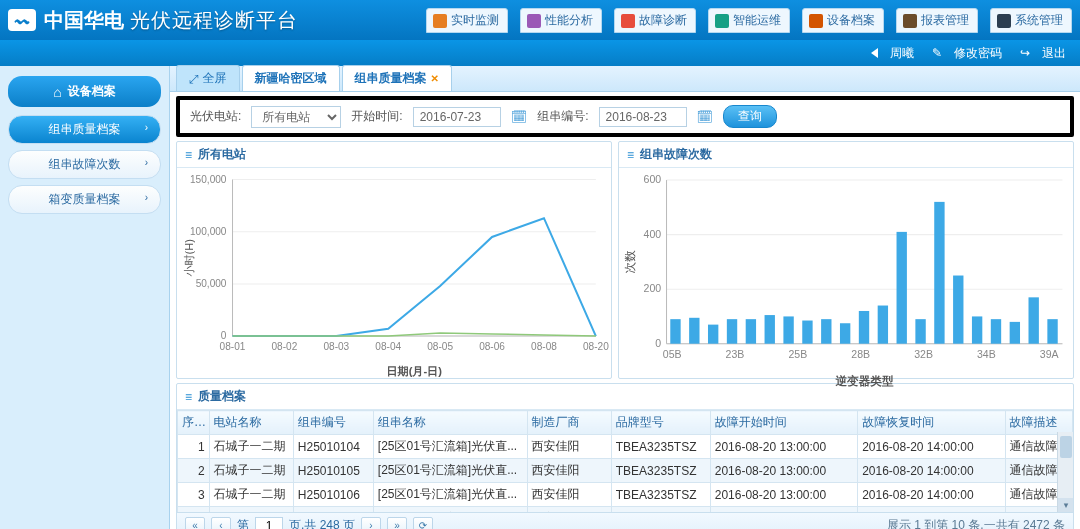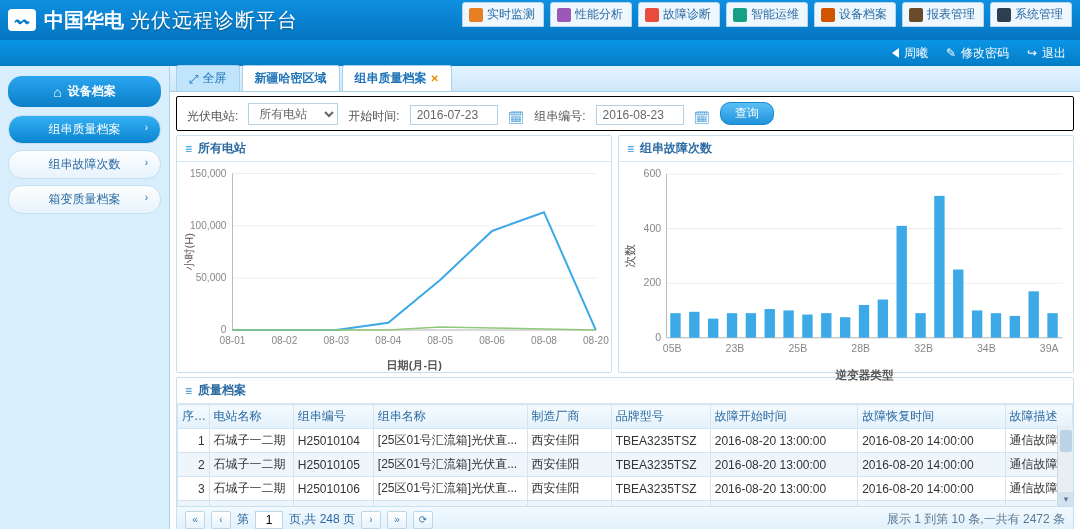--- a/index.html
+++ b/index.html
@@ -2,46 +2,46 @@
 <html><head>
 <meta charset="utf-8">
 <style>
 * { margin:0; padding:0; box-sizing:border-box; }
 body { font-family:"Microsoft YaHei",Arial,sans-serif; font-size:12px; color:#333; background:#fff; width:1080px; height:529px; overflow:hidden; }
 
 
 .topbar { height:40px; background:linear-gradient(#0e8fe0,#0475c1); display:flex; align-items:center; padding:0 8px; color:#fff; position:relative; }
 .logo { width:28px; height:22px; background:#fff; border-radius:4px; margin-right:8px; display:flex; align-items:center; justify-content:center; color:#0a7ecb; font-weight:bold; font-size:14px; }
 .app-title { font-size:20px; letter-spacing:1px; text-shadow:0 1px 2px rgba(0,0,0,.3); }
-.nav { position:absolute; right:8px; top:2px; display:flex; gap:6px;margin-left:16px; }
+.nav { position:absolute; right:8px; top:8px; display:flex; gap:12px;margin-left:16px; }
 .nav-item { background:#eef7fe; color:#2b6aa1; padding:3px 8px 3px 6px; border-radius:3px 3px 0 0; border:1px solid #b5d8f0; display:flex; align-items:center; gap:4px; font-size:12px; cursor:pointer; }
 .nav-icon { width:14px; height:14px; border-radius:2px; }
 .subbar { height:26px; background:linear-gradient(#0a95e6,#057dc6); display:flex; justify-content:flex-end; align-items:center; padding:0 14px; color:#fff; gap:18px; font-size:12px; }
-.subbar a { color:#fff; text-decoration:none; display:flex; align-items:center; gap:5px; cursor:pointer;}
+.subbar a { color:#fff; text-decoration:none; display:flex; align-items:center; gap:12px; cursor:pointer;}
 .triangle-left{width:0;height:0;border-top:5px solid transparent;border-bottom:5px solid transparent;border-right:7px solid #fff;}
 
 
 .main { display:flex; height:463px; }
 .sidebar { width:170px; background:#d9eefc; padding:10px 8px; border-right:1px solid #a8d2ee; }
 .side-title { background:linear-gradient(#2aa5f0,#0b7fc8); color:#fff; font-weight:bold; text-align:center; padding:7px 0; border-radius:14px; margin-bottom:8px; display:flex; align-items:center; justify-content:center; gap:6px;}
 .side-title .home{font-size:14px;}
 .side-item { background:linear-gradient(#fdfefe,#e8f3fc); border:1px solid #c4def2; border-radius:14px; padding:5px 0; text-align:center; margin-bottom:6px; cursor:pointer; position:relative; color:#2b6aa1; font-size:12px;}
 .side-item.active { background:linear-gradient(#34b0f4,#0a84cf); color:#fff; }
 .side-item .arrow{position:absolute; right:12px; top:6px; font-size:10px;}
 
 .content { flex:1; background:#fff; display:flex; flex-direction:column; }
 .tabs { height:26px; background:linear-gradient(#e4f3ff,#cde8fb); border-bottom:1px solid #a7d0ec; display:flex; align-items:flex-end; padding-left:6px; gap:2px;}
 .tab { padding:4px 12px; border:1px solid #a7d0ec; border-bottom:none; border-radius:3px 3px 0 0; font-size:12px; color:#1d72b8; cursor:pointer; display:flex;align-items:center;gap:4px;}
 .tab.home{background:#bfe4fb;}
 .tab.plain {background:#fff;}
 .tab.active { background:#fff; font-weight:bold; }
 .tab .x{font-size:10px;color:#f08c00;}
 
 .panel-area{flex:1; padding:4px 6px 2px 6px; overflow:hidden; display:flex; flex-direction:column; gap:4px;}
-.filterbar{border:1px solid #000000; border-radius:2px; padding:5px 10px; display:flex; align-items:flex-end; gap:10px; color:#555;}
+.filterbar{border:4px solid #000000; border-radius:2px; padding:5px 10px; display:flex; align-items:center; gap:10px; color:#555;}
 .filterbar select,.filterbar input{border:1px solid #b7d1e4; padding:2px 6px; font-size:12px; color:#666; background:#fff;}
 .filterbar .date{width:88px;}
 .filterbar select{width:90px;}
 .btn{background:linear-gradient(#5ac0f5,#1f93dc); color:#fff; border:1px solid #1787ce; border-radius:10px; padding:2px 14px; cursor:pointer; font-size:12px;}
 .cal{color:#2b8fd3;font-size:13px;}
 
 .charts{display:flex; gap:6px; height:238px;}
 .card{border:1px solid #c9dfee; border-radius:2px; flex:1; display:flex; flex-direction:column;}
 .card.left{flex:0 0 436px;}
 .card.right{flex:1;}

